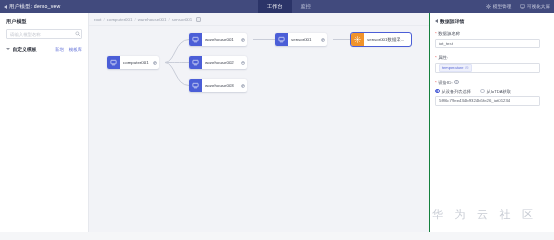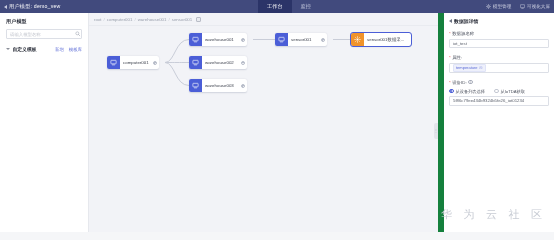--- a/index.html
+++ b/index.html
@@ -133,22 +133,22 @@
   .canvas-handle {
     position: absolute; right: 0; top: 97px;
     width: 4px; height: 16px;
     background: #e2e4ea; border-radius: 2px 0 0 2px;
     display: flex; align-items: center; justify-content: center;
   }
   .handle-dots { font-size: 4px; color: #9aa0ad; line-height: 1; }
 
   
   .rpanel {
-    position: absolute; right: 0; top: 13px; width: 116px; height: 219px;
-    background: #ffffff; border-left: 6px solid #15803d;
+    position: absolute; right: 9px; top: 13px; width: 116px; height: 219px;
+    background: #ffffff; border-left: 1px solid #15803d;
     padding: 5px 5px 0 5px;
   }
   .rp-head { display: flex; align-items: center; gap: 2px; }
   .rp-title { font-size: 4.9px; color: #2b2f3a; font-weight: bold; white-space: nowrap; }
   .rp-label {
     font-size: 4.4px; color: #4a4f5c; margin-top: 7px;
     display: flex; align-items: center; gap: 1.5px; white-space: nowrap;
   }
   .req { color: #e64b4b; font-size: 4.4px; }
   .rp-input {

